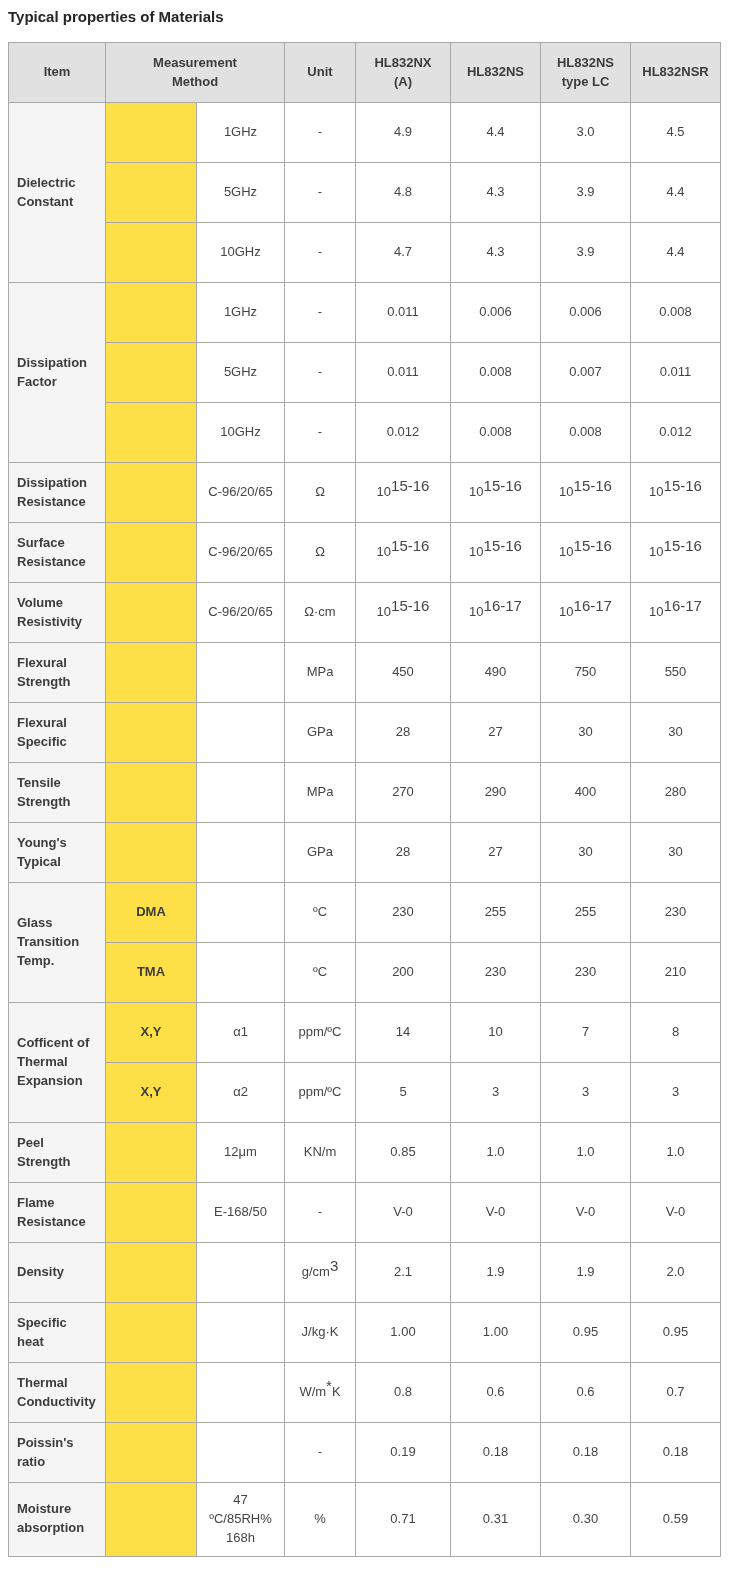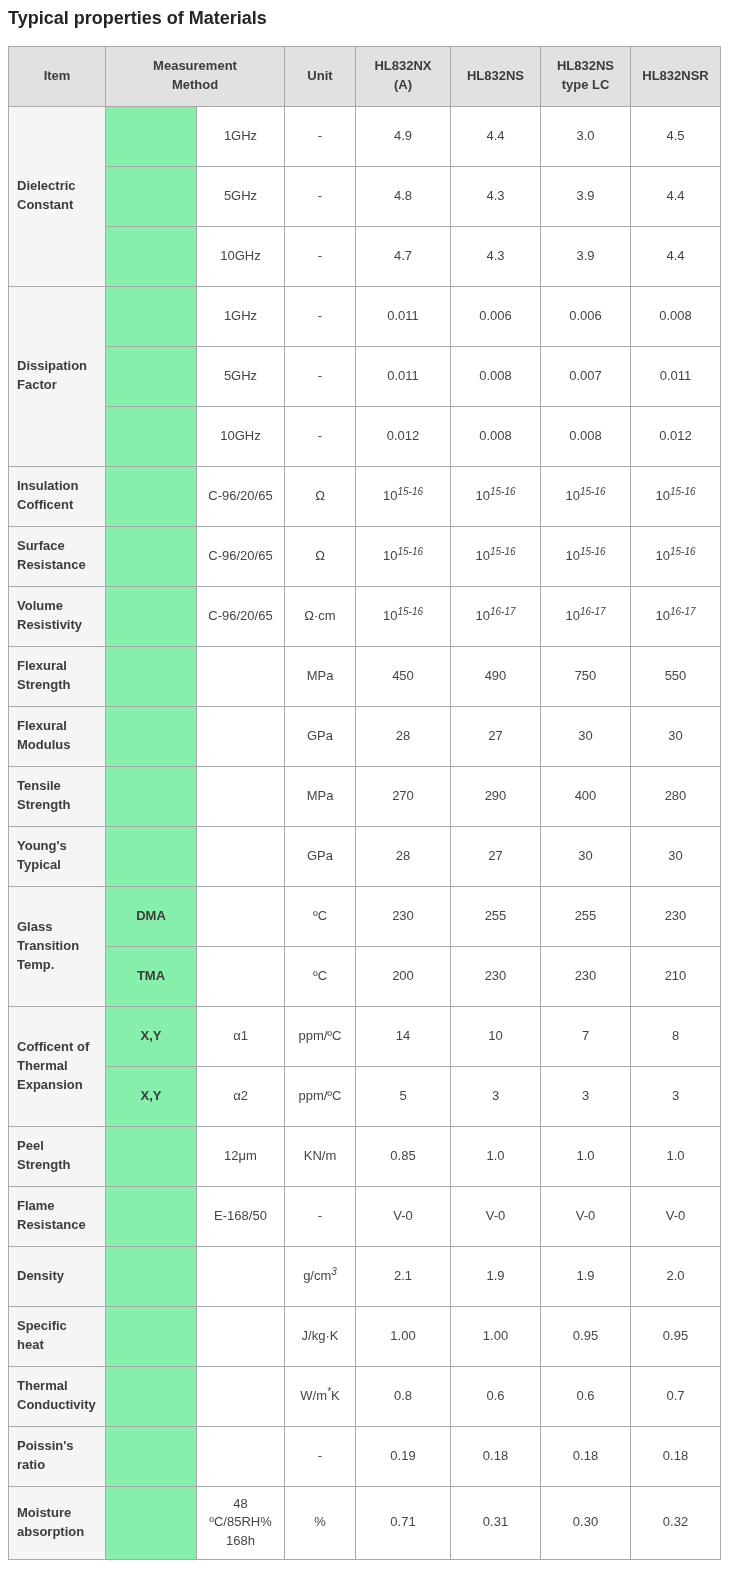--- a/index.html
+++ b/index.html
@@ -8,21 +8,21 @@
     background: #ffffff;
     font-family: "Liberation Sans", sans-serif;
     color: #454545;
   }
   .page {
     width: 741px;
     padding: 8px 8px 16px 8px;
     box-sizing: border-box;
   }
   .title {
-    font-size: 18px;
+    font-size: 15px;
     font-weight: 700;
     color: #252525;
     margin: 0 0 16px 0;
     line-height: 1.2;
   }
   table.props {
     border-collapse: collapse;
     table-layout: fixed;
     width: 712px;
   }
@@ -51,29 +51,28 @@
     padding: 8px 8px 8px 8px;
     white-space: normal;
   }
   .props tbody td {
     text-align: center;
     padding: 8px 6px;
     color: #454545;
     background: #ffffff;
   }
   .props tbody td.m1 {
-    background: #86efac;
+    background: #fde047;
     font-weight: 700;
     color: #3c3c3c;
   }
   .props sup {
-    font-size: 10px;
+    font-size: 15px;
     line-height: 0;
     vertical-align: super;
-    font-style: italic;
   }
 </style>
 </head>
 <body>
 
 <div class="page">
   <h1 class="title">Typical properties of Materials</h1>
 
   <table class="props">
     <colgroup>
@@ -151,21 +150,21 @@
         <tr>
           <td class="m1"></td>
           <td class="m2">10GHz</td>
           <td class="unit">-</td>
           <td class="val">0.012</td>
           <td class="val">0.008</td>
           <td class="val">0.008</td>
           <td class="val">0.012</td>
         </tr>
         <tr>
-          <th class="item" rowspan="1">Insulation Cofficent</th>
+          <th class="item" rowspan="1">Dissipation Resistance</th>
           <td class="m1"></td>
           <td class="m2">C-96/20/65</td>
           <td class="unit">Ω</td>
           <td class="val">10<sup>15-16</sup></td>
           <td class="val">10<sup>15-16</sup></td>
           <td class="val">10<sup>15-16</sup></td>
           <td class="val">10<sup>15-16</sup></td>
         </tr>
         <tr>
           <th class="item" rowspan="1">Surface Resistance</th>
@@ -191,21 +190,21 @@
           <th class="item" rowspan="1">Flexural Strength</th>
           <td class="m1"></td>
           <td class="m2"></td>
           <td class="unit">MPa</td>
           <td class="val">450</td>
           <td class="val">490</td>
           <td class="val">750</td>
           <td class="val">550</td>
         </tr>
         <tr>
-          <th class="item" rowspan="1">Flexural Modulus</th>
+          <th class="item" rowspan="1">Flexural Specific</th>
           <td class="m1"></td>
           <td class="m2"></td>
           <td class="unit">GPa</td>
           <td class="val">28</td>
           <td class="val">27</td>
           <td class="val">30</td>
           <td class="val">30</td>
         </tr>
         <tr>
           <th class="item" rowspan="1">Tensile Strength</th>
@@ -321,22 +320,22 @@
           <td class="m2"></td>
           <td class="unit">-</td>
           <td class="val">0.19</td>
           <td class="val">0.18</td>
           <td class="val">0.18</td>
           <td class="val">0.18</td>
         </tr>
         <tr>
           <th class="item" rowspan="1">Moisture absorption</th>
           <td class="m1"></td>
-          <td class="m2">48 ºC/85RH% 168h</td>
+          <td class="m2">47 ºC/85RH% 168h</td>
           <td class="unit">%</td>
           <td class="val">0.71</td>
           <td class="val">0.31</td>
           <td class="val">0.30</td>
-          <td class="val">0.32</td>
+          <td class="val">0.59</td>
         </tr>
       </tbody>
   </table>
 </div>
 
 </body></html>

